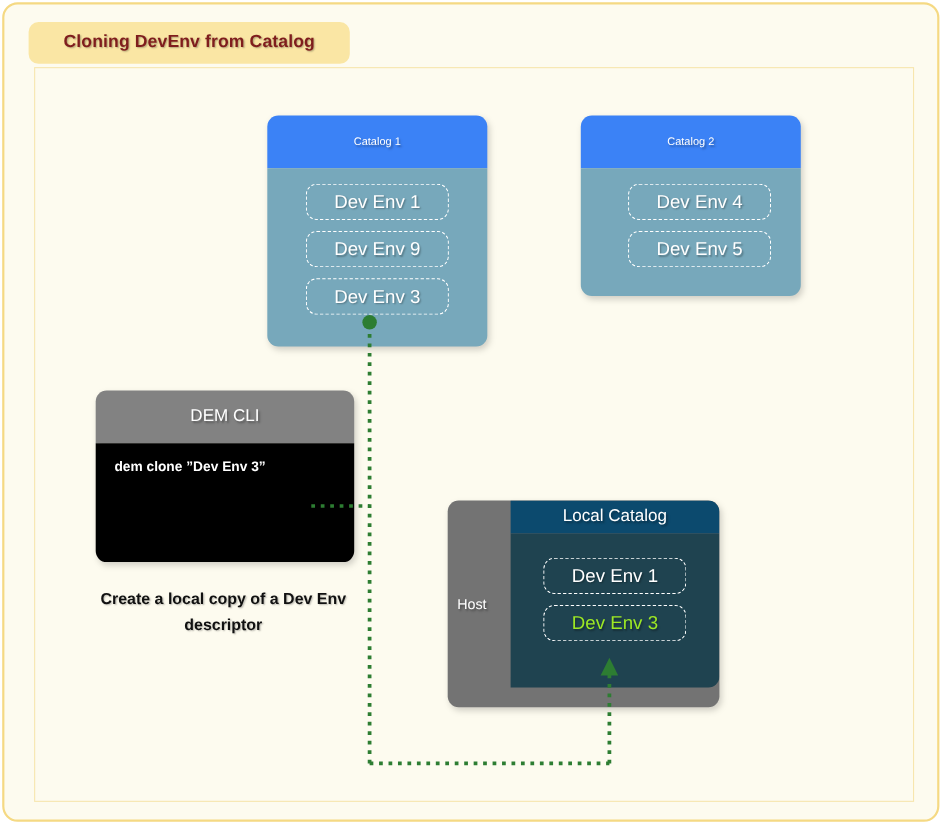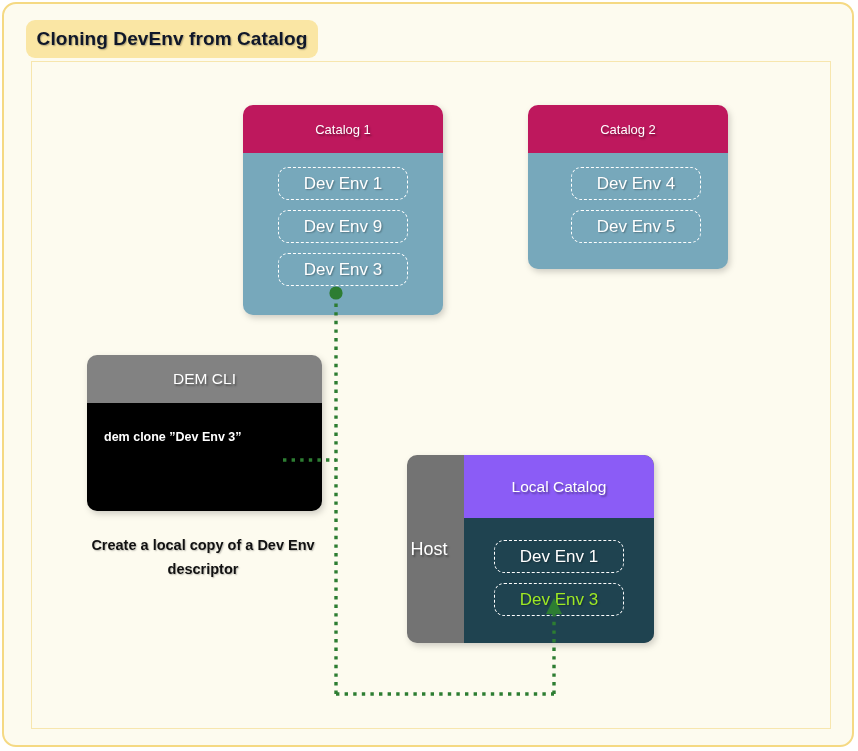--- a/index.html
+++ b/index.html
@@ -35,23 +35,23 @@
     width: 292px;
     height: 38px;
     background: #fae6a4;
     border-radius: 9px;
     display: flex;
     align-items: center;
     justify-content: center;
     box-sizing: border-box;
   }
   #title-badge .title-text {
-    font-size: 19px;
+    font-size: 16px;
     font-weight: bold;
-    color: #0f172a;
+    color: #7f1d1d;
     letter-spacing: 0.1px;
     text-shadow: 1px 1px 1.5px rgba(0,0,0,0.28);
     white-space: nowrap;
   }
 
   
   #canvas-panel {
     position: absolute;
     left: 27px;
     top: 57px;
@@ -64,23 +64,23 @@
 
   
   .node {
     position: absolute;
     box-sizing: border-box;
   }
   .node-header {
     display: flex;
     align-items: center;
     justify-content: center;
-    background: #be185d;
-    color: #ffffff;
-    font-size: 13px;
+    background: #3b82f6;
+    color: #ffffff;
+    font-size: 10px;
     border-radius: 10px 10px 0 0;
     box-sizing: border-box;
     text-shadow: 1.5px 1.5px 2px rgba(0,0,0,0.35);
   }
   .node-body {
     box-sizing: border-box;
     border-radius: 0 0 10px 10px;
   }
 
   
@@ -128,21 +128,20 @@
   #dem-cli .node-body {
     height: 108px;
     background: #000000;
     padding: 14px 0 0 17px;
   }
   #dem-cli .terminal-line {
     color: #ffffff;
     font-size: 12.5px;
     font-weight: bold;
     white-space: nowrap;
-    margin-top: 13px;
   }
 
   #cli-caption {
     position: absolute;
     left: 62px;
     top: 528px;
     width: 272px;
     text-align: center;
     font-size: 14.5px;
     font-weight: bold;
@@ -159,35 +158,35 @@
     filter: drop-shadow(2px 3px 3px rgba(0,0,0,0.18));
   }
   #host-label {
     position: absolute;
     left: 0; top: 0;
     width: 44px; height: 188px;
     display: flex;
     align-items: center;
     justify-content: center;
     color: #ffffff;
-    font-size: 18px;
+    font-size: 13px;
     text-shadow: 1.5px 1.5px 2px rgba(0,0,0,0.35);
     box-sizing: border-box;
   }
   #local-catalog {
     position: absolute;
     left: 57px; top: 0;
     width: 190px; height: 188px;
     box-sizing: border-box;
     border-radius: 0 10px 10px 0;
     overflow: hidden;
   }
   #local-catalog .node-header {
-    height: 63px;
-    background: #8b5cf6;
+    height: 30px;
+    background: #0c4a6e;
     border-radius: 0 10px 0 0;
     font-size: 15.5px;
   }
   #local-catalog .node-body {
     height: 140px;
     background: #1f4350;
     border-radius: 0 0 10px 0;
     padding-top: 22px;
   }
   #local-catalog .pill { width: 130px; }

